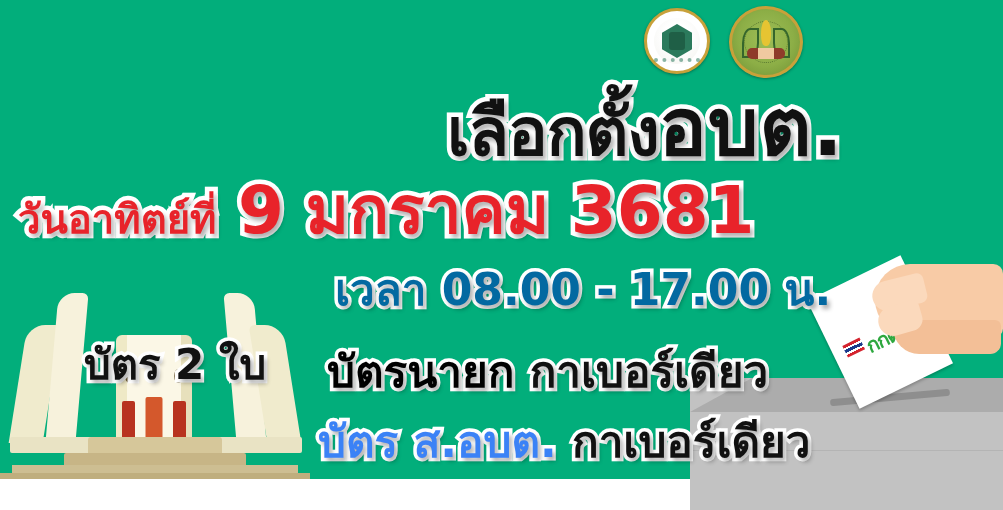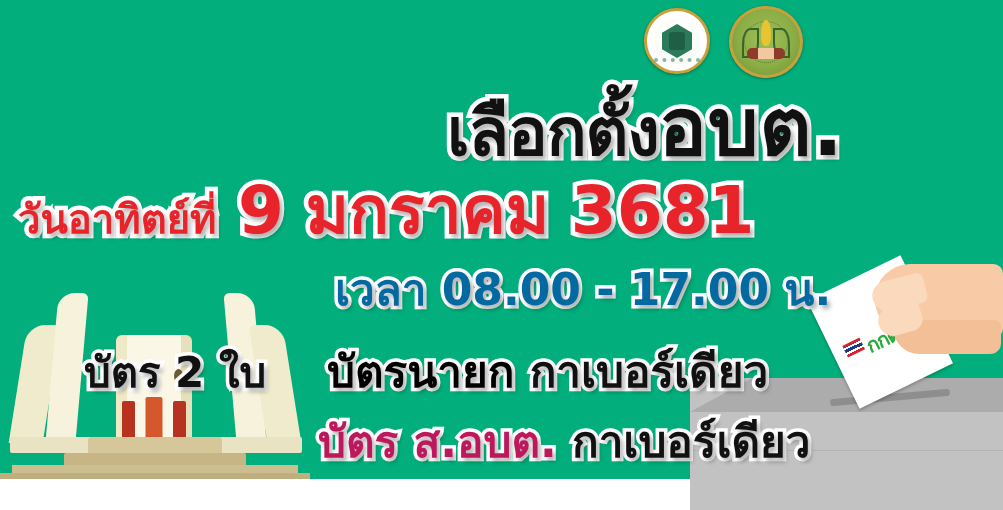--- a/index.html
+++ b/index.html
@@ -202,28 +202,28 @@
     letter-spacing:-1px;
   }
   .headline .abt{font-size:80px;letter-spacing:1px;}
 
   .dateline{left:18px;top:178px;font-size:62px;color:#E8232A;}
   .dateline .day{font-size:40px;}
   .dateline .big{font-size:66px;}
 
   .timeline-txt{left:335px;top:268px;font-size:44px;color:#0369a1;}
 
-  .two-cards{left:84px;top:352px;font-size:42px;color:#111111;}
+  .two-cards{left:84px;top:344px;font-size:42px;color:#111111;}
 
   .mayor-row{left:327px;top:350px;font-size:44px;}
   .mayor-row .pink{color:#000000;}
   .mayor-row .dark{color:#111111;}
 
   .member-row{left:318px;top:420px;font-size:44px;}
-  .member-row .grn{color:#be185d;}
+  .member-row .grn{color:#3b82f6;}
   .member-row .dark{color:#111111;}
 
   .bottom-white{
     position:absolute;left:0;top:479px;width:690px;height:31px;background:#FFFFFF;
   }
 </style>
 </head>
 <body>
 
 <div id="poster">

